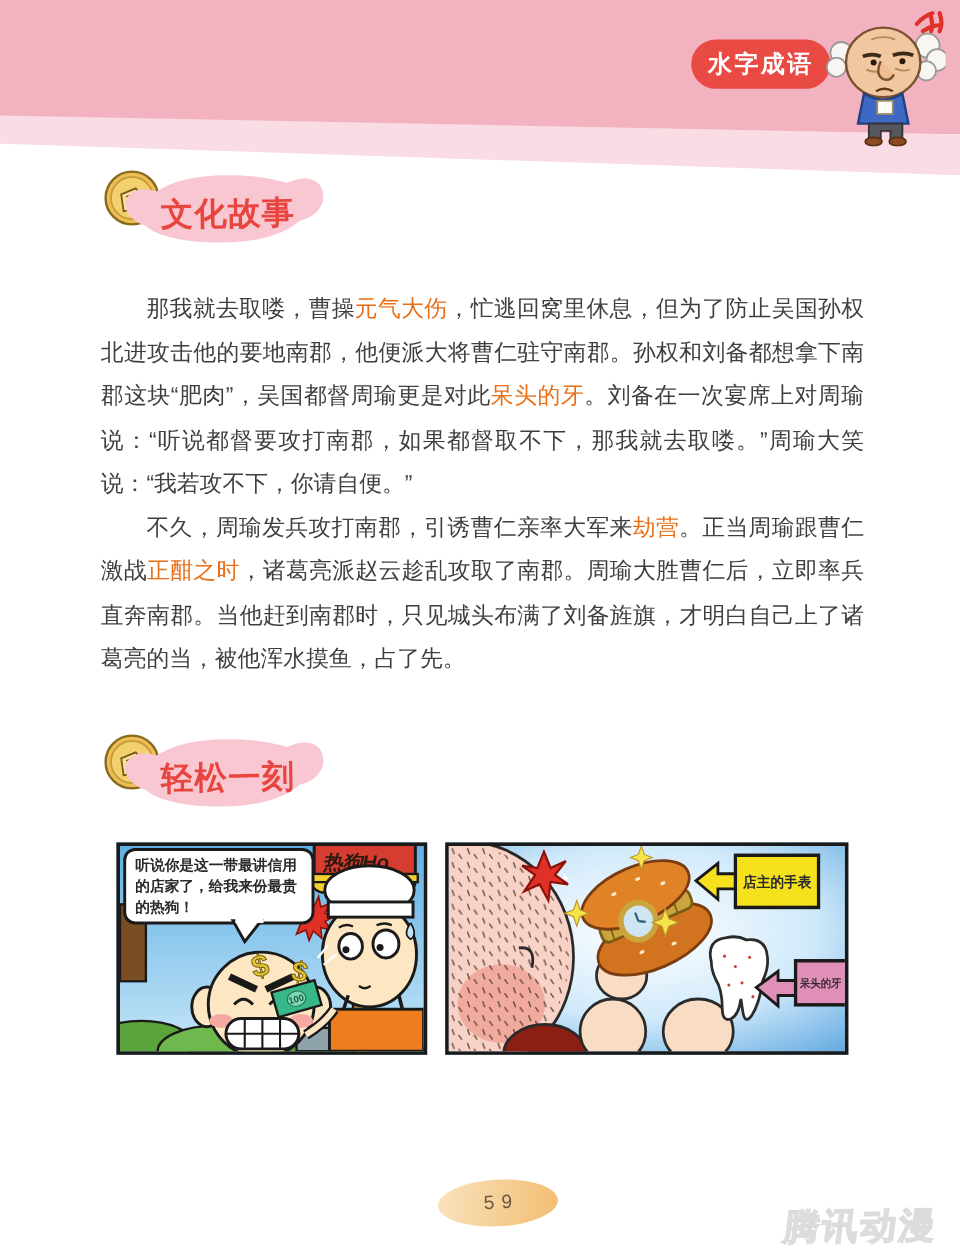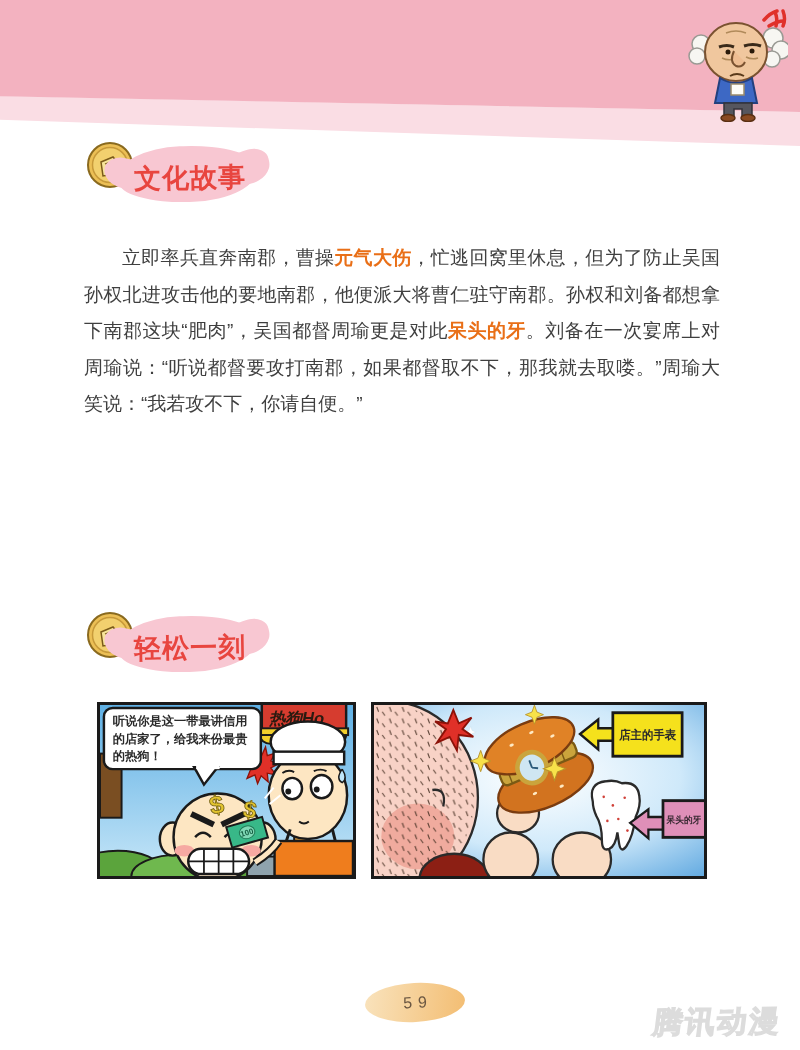--- a/index.html
+++ b/index.html
@@ -27,21 +27,21 @@
         background:#f8c7d2;border-radius:50% 50% 40% 60%;transform:rotate(14deg);}
   .blob::after{content:"";position:absolute;right:-12px;top:6px;width:44px;height:34px;
         background:#f8c7d2;border-radius:60% 40% 55% 45%;transform:rotate(-10deg);}
   .section-title{position:absolute;color:#e8453f;font-size:27px;font-weight:900;
         letter-spacing:1px;transform:rotate(-1deg);white-space:nowrap;}
 
   
   .story{position:absolute;left:84px;top:240px;width:636px;color:#3f3f3f;font-size:19px;
         line-height:36.5px;text-align:justify;}
   .story p{margin:0;text-indent:2em;}
-  .hl{color:#e96f17;font-weight:700;}
+  .hl{color:#e96f17;font-weight:400;}
 
   
   .panel{position:absolute;border:3px solid #1a1a1a;box-sizing:border-box;background:#9fd0ef;}
   .panel-left{left:97px;top:702px;width:259px;height:177px;}
   .panel-right{left:371px;top:702px;width:336px;height:177px;}
   .panel svg{display:block;width:100%;height:100%;}
   .svgtxt{font-family:"Liberation Sans",sans-serif;}
 
   
   .page-num-blob{position:absolute;left:365px;top:983px;width:100px;height:39px;
@@ -53,20 +53,23 @@
         transform:skewX(-8deg) rotate(-1deg);}
 </style>
 </head>
 <body>
 
 <div class="page">
 
   <div class="band-light"></div>
   <div class="band-main"></div>
 
+  <div class="series-pill">
+    <span>水字成语</span>
+  </div>
 
   <svg class="grandpa" viewBox="0 0 100 118">
     <g stroke="#e0302a" stroke-width="3.5" fill="none" stroke-linecap="round">
       <path d="M76,16 q6,-7 13,-9"></path>
         <path d="M81,22 q8,-5 15,-5"></path>
       <path d="M87,8 q3,7 1,14"></path>
         <path d="M95,7 q3,8 0,15"></path>
     </g>
     <g fill="#f7f6f2" stroke="#9a9a94" stroke-width="1.5">
       <circle cx="13" cy="40" r="9"></circle>
@@ -98,21 +101,22 @@
   <svg class="coin" style="left:86px;top:141px;" viewBox="0 0 48 48">
     <circle cx="24" cy="24" r="22" fill="#ecbf55" stroke="#8a6a1f" stroke-width="2"></circle>
     <circle cx="24" cy="24" r="17.5" fill="#f2d06e" stroke="#c89a3a" stroke-width="1.5"></circle>
     <path d="M15,21 l12,-5 7,8 -5,9 -12,2 z" fill="#f7e49a" stroke="#7a5a1a" stroke-width="1.5"></path>
     <path d="M19,23 l10,-4" stroke="#7a5a1a" stroke-width="1.2" fill="none"></path>
   </svg>
   <div class="blob" style="left:118px;top:146px;width:140px;height:56px;"></div>
   <div class="section-title" style="left:134px;top:160px;">文化故事</div>
 
   <div class="story">
-    <p><span>立即率兵直奔南郡，曹操</span><span class="hl">元气大伤</span><span>，忙逃回窝里休息，但为了防止吴国孙权北进攻击他的要地南郡，他便派大将曹仁驻守南郡。孙权和刘备都想拿下南郡这块“肥肉”，吴国都督周瑜更是对此</span><span class="hl">呆头的牙</span><span>。刘备在一次宴席上对周瑜说：“听说都督要攻打南郡，如果都督取不下，那我就去取喽。”周瑜大笑说：“我若攻不下，你请自便。”</span></p>
+    <p><span>那我就去取喽，曹操</span><span class="hl">元气大伤</span><span>，忙逃回窝里休息，但为了防止吴国孙权北进攻击他的要地南郡，他便派大将曹仁驻守南郡。孙权和刘备都想拿下南郡这块“肥肉”，吴国都督周瑜更是对此</span><span class="hl">呆头的牙</span><span>。刘备在一次宴席上对周瑜说：“听说都督要攻打南郡，如果都督取不下，那我就去取喽。”周瑜大笑说：“我若攻不下，你请自便。”</span></p>
+    <p><span>不久，周瑜发兵攻打南郡，引诱曹仁亲率大军来</span><span class="hl">劫营</span><span>。正当周瑜跟曹仁激战</span><span class="hl">正酣之时</span><span>，诸葛亮派赵云趁乱攻取了南郡。周瑜大胜曹仁后，立即率兵直奔南郡。当他赶到南郡时，只见城头布满了刘备旌旗，才明白自己上了诸葛亮的当，被他浑水摸鱼，占了先。</span></p>
   </div>
 
   <svg class="coin" style="left:86px;top:611px;" viewBox="0 0 48 48">
     <circle cx="24" cy="24" r="22" fill="#ecbf55" stroke="#8a6a1f" stroke-width="2"></circle>
     <circle cx="24" cy="24" r="17.5" fill="#f2d06e" stroke="#c89a3a" stroke-width="1.5"></circle>
     <path d="M15,21 l12,-5 7,8 -5,9 -12,2 z" fill="#f7e49a" stroke="#7a5a1a" stroke-width="1.5"></path>
     <path d="M19,23 l10,-4" stroke="#7a5a1a" stroke-width="1.2" fill="none"></path>
   </svg>
   <div class="blob" style="left:118px;top:616px;width:140px;height:56px;"></div>
   <div class="section-title" style="left:134px;top:630px;">轻松一刻</div>

